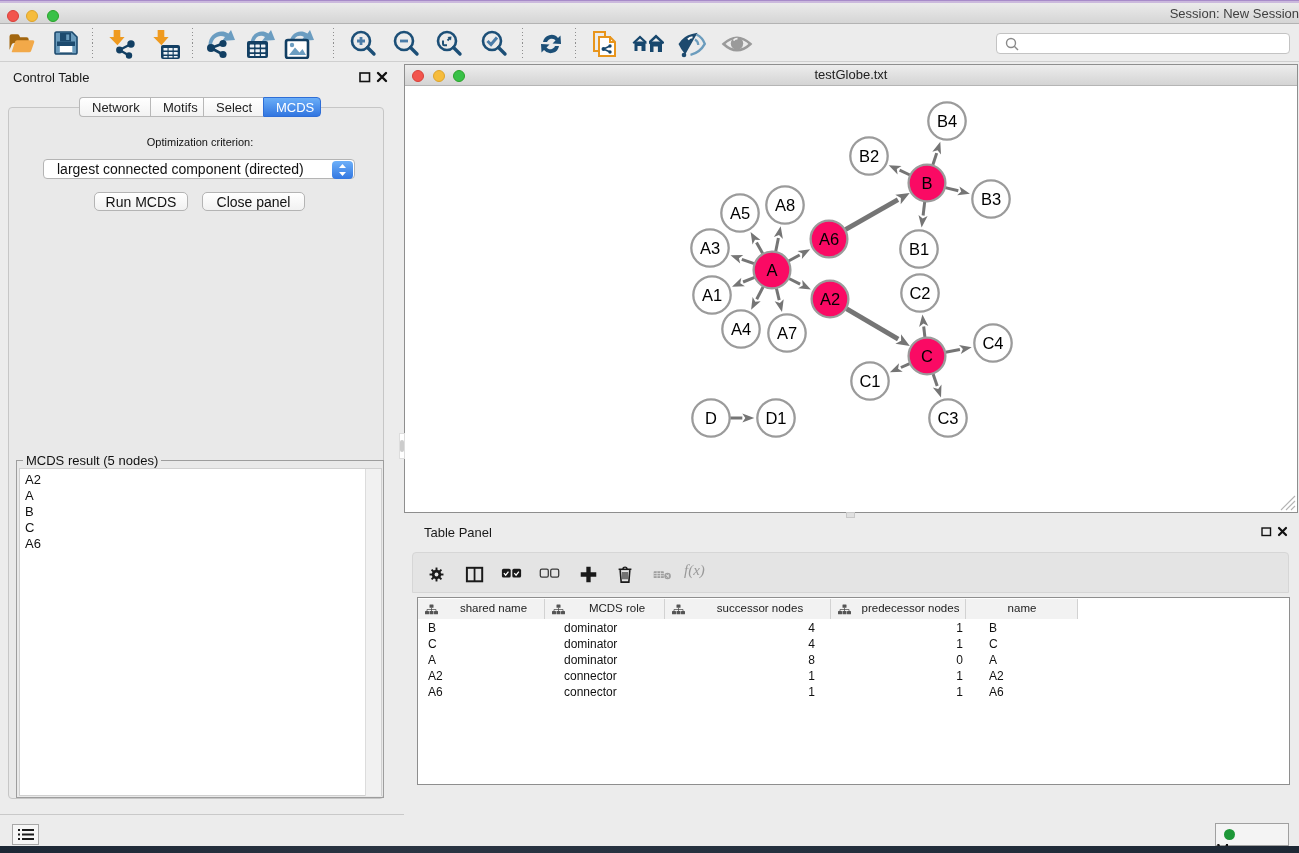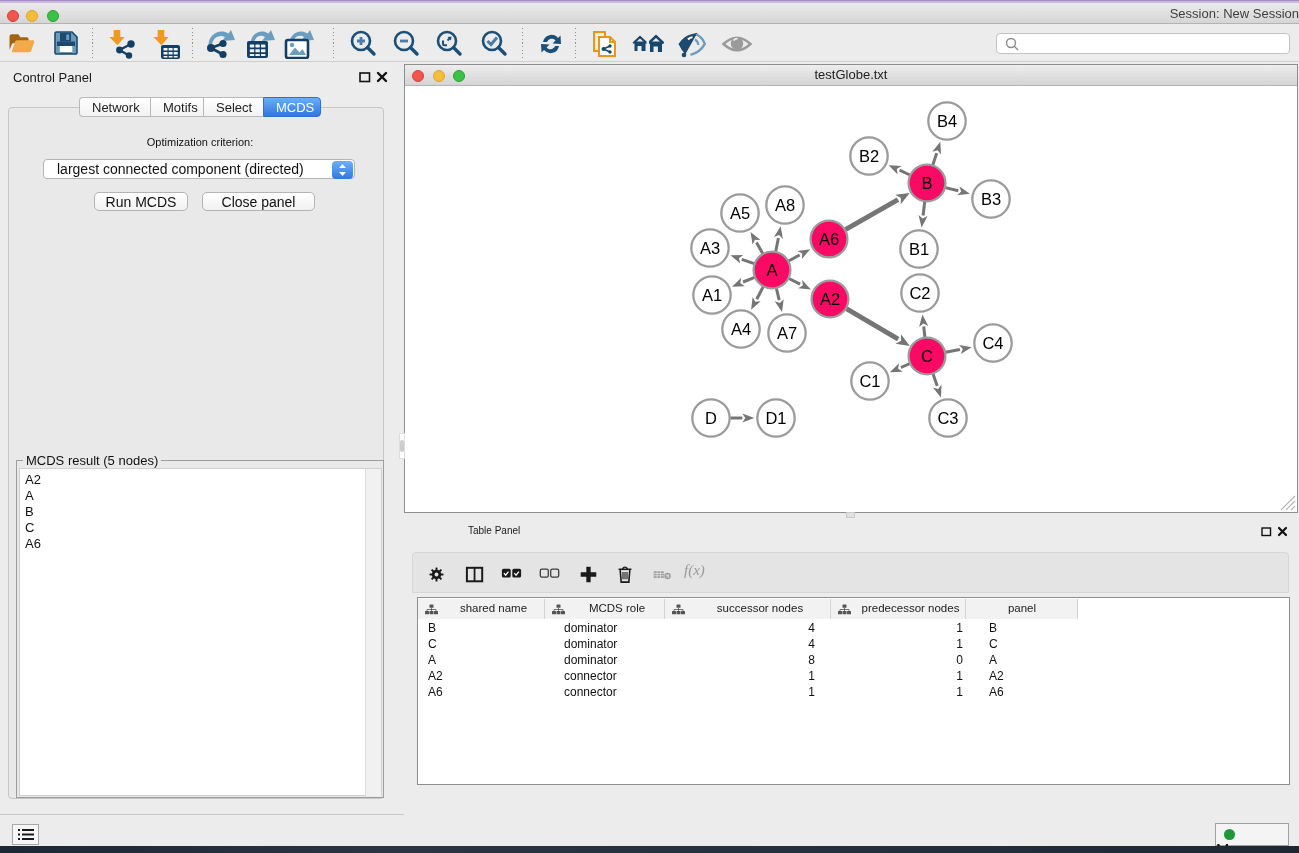--- a/index.html
+++ b/index.html
@@ -43,21 +43,21 @@
 #statusbar { left:0; top:814px; width:1299px; height:32px; background:#ececec; border-top:1px solid #c9c9c9; }
 #listbtn { position:absolute; left:12px; top:9px; width:27px; height:21px; background:#f6f6f6; border:1px solid #a8a8a8; }
 #membtn { position:absolute; left:1215px; top:8px; width:74px; height:23px; background:#f4f4f4; border:1px solid #a0a0a0; font-size:16px; color:#111; }
 #bottomstrip { left:0; top:846px; width:1299px; height:7px; background:linear-gradient(90deg,#1c2735,#2a3442 30%,#24303e 60%,#1e2835); }
 
 #netwin { left:404px; top:64px; width:894px; height:449px; background:#fff; border:1px solid #8e8e8e;padding-left:24px; }
 #nettitle { position:absolute; left:0; top:0; width:892px; height:21px; background:linear-gradient(#ededed,#d4d4d4); border-bottom:1px solid #b5b5b5; }
 #netcanvas { position:absolute; left:0; top:22px; width:892px; height:425px; background:#fff; }
 
 #tpanel { left:404px; top:520px; width:895px; height:300px; background:#ececec; }
-#tptitle { position:absolute; left:20px; top:5px; font-size:10px; color:#1a1a1a;margin-left:44px; }
+#tptitle { position:absolute; left:20px; top:5px; font-size:13px; color:#1a1a1a; }
 #tptoolbar { position:absolute; left:8px; top:32px; width:877px; height:41px; background:#e4e4e4; border:1px solid #d6d6d6; border-radius:4px 4px 0 0; }
 #tgrid { position:absolute; left:13px; top:77px; width:873px; height:188px; background:#fff; border:1px solid #8e8e8e; }
 .thead { position:absolute; top:1px; height:20px; background:#f2f2f2; border-right:1px solid #d2d2d2; font-size:11.5px; color:#222; }
 .trow { position:absolute; height:16px; font-size:12px; color:#111; }
 
 #btabs { position:absolute; left:268px; top:269px; display:flex; }
 </style>
 </head>
 <body>
 <div id="root">
@@ -213,21 +213,21 @@
     <path d="M12.5 11.5 a5 5 0 0 1 4 -1.8" stroke="#f0f0f0" stroke-width="1.8" fill="none"></path>
   </svg>
   <div id="search">
         <svg width="16" height="16" viewBox="0 0 16 16" style="position:absolute;left:7px;top:2px">
     <circle cx="7" cy="7" r="4.5" fill="none" stroke="#8a8a8a" stroke-width="1.4"></circle>
     <path d="M10.3 10.3 L14 14" stroke="#8a8a8a" stroke-width="1.4"></path>
         </svg>
   </div>
 </div>
 <div id="cpanel" class="abs">
-  <div id="cptitle">Control Panel</div>
+  <div id="cptitle">Control Table</div>
   <svg class="wicons" style="left:359px;top:10px" width="12" height="11" viewBox="0 0 12 11">
         <rect x="1" y="1" width="9.5" height="8.5" fill="none" stroke="#111" stroke-width="1.6"></rect>
       </svg>
   <svg class="wicons" style="left:376px;top:9px" width="12" height="12" viewBox="0 0 12 12">
         <path d="M2 2 L10 10 M10 2 L2 10" stroke="#111" stroke-width="2.4" stroke-linecap="round"></path>
       </svg>
   <div id="cpbody"></div>
   <div class="tabrow" style="left:79px;top:35px">
     <div class="tab first" style="width:71px">Network</div>
     <div class="tab" style="width:53px">Motifs</div>
@@ -235,21 +235,21 @@
     <div class="tab last sel" style="width:58px">MCDS</div>
   </div>
   <div id="optlabel">Optimization criterion:</div>
   <div id="dropdown">largest connected component (directed)
     <div id="dropbtn"><svg width="21" height="18" viewBox="0 0 21 18">
             <path d="M10.5 3 L14 7 H7 Z" fill="#fff"></path>
             <path d="M10.5 15 L7 11 h7 Z" fill="#fff"></path>
           </svg></div>
   </div>
   <div class="btn" style="left:94px;top:130px;width:94px">Run MCDS</div>
-  <div class="btn" style="left:202px;top:130px;width:113px">Close panel</div>
+  <div class="btn" style="left:202px;top:130px;width:103px">Close panel</div>
   <div id="mcdsbox">
     <div id="mcdslegend">MCDS result (5 nodes)</div>
     <div id="mcdslist">A2<br>A<br>B<br>C<br>A6
       <div id="mcdsscroll"></div>
     </div>
   </div>
 </div>
 <div id="statusbar" class="abs">
   <div id="listbtn"><svg width="25" height="19" viewBox="0 0 25 19">
     <g fill="#1a1a1a">
@@ -463,21 +463,21 @@
               <rect x="4.5" y="0.5" width="4" height="3.2" rx="0.5"></rect>
               <rect x="0" y="7" width="4" height="3.2" rx="0.5"></rect>
               <rect x="4.5" y="7" width="4" height="3.2" rx="0.5"></rect>
               <rect x="9" y="7" width="4" height="3.2" rx="0.5"></rect>
             </g>
             <path d="M6.5 3.7 v2 M2 7 v-1.5 h9 V7 M6.5 5 v2" stroke="#555" stroke-width="0.8" fill="none"></path>
           </svg>
           <div style="position:absolute;left:24px;top:3px;width:111px;text-align:center">predecessor nodes</div>
         </div>
 <div class="thead" style="left:548px;width:112px">
-          <div style="position:absolute;left:0px;top:3px;width:112px;text-align:center">panel</div>
+          <div style="position:absolute;left:0px;top:3px;width:112px;text-align:center">name</div>
         </div>
 <div class="trow" style="left:10px;top:23px;width:100px;text-align:left">B</div>
 <div class="trow" style="left:146px;top:23px;width:100px;text-align:left">dominator</div>
 <div class="trow" style="left:247px;top:23px;width:150px;text-align:right">4</div>
 <div class="trow" style="left:413px;top:23px;width:132px;text-align:right">1</div>
 <div class="trow" style="left:571px;top:23px;width:60px;text-align:left">B</div>
 <div class="trow" style="left:10px;top:39px;width:100px;text-align:left">C</div>
 <div class="trow" style="left:146px;top:39px;width:100px;text-align:left">dominator</div>
 <div class="trow" style="left:247px;top:39px;width:150px;text-align:right">4</div>
 <div class="trow" style="left:413px;top:39px;width:132px;text-align:right">1</div>

